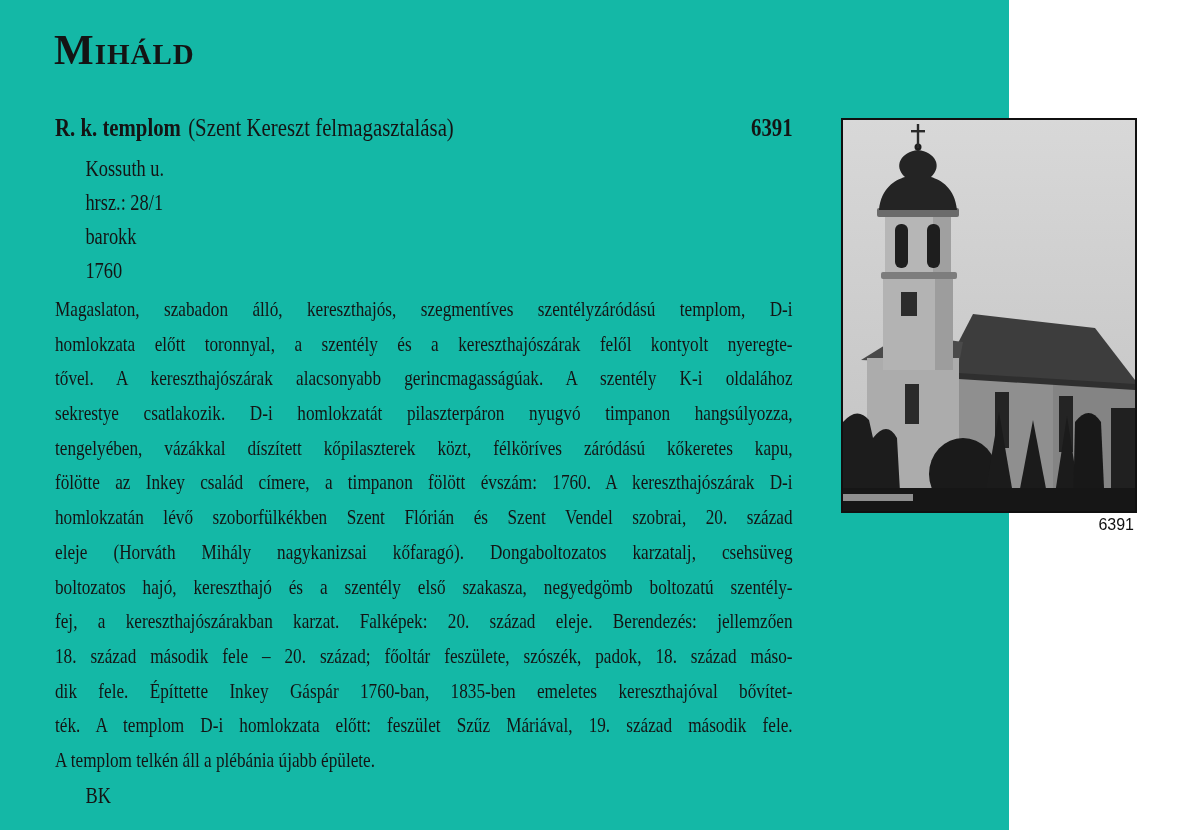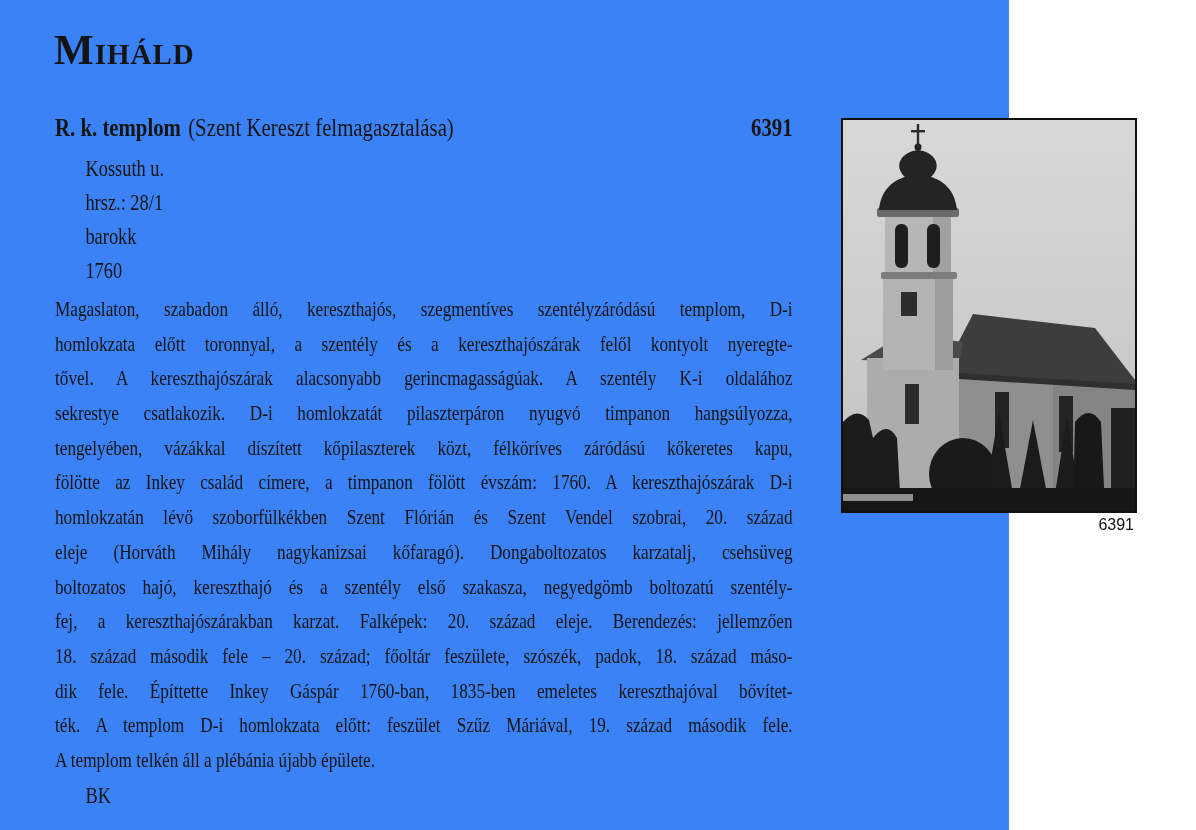--- a/index.html
+++ b/index.html
@@ -11,21 +11,21 @@
     width: 1196px;
     height: 830px;
     font-family: "Liberation Serif", serif;
     color: #141414;
     overflow: hidden;
   }
   .page {
     position: relative;
     width: 1009px;
     height: 830px;
-    background: #3b82f6;
+    background: #14b8a6;
   }
   .page-title {
     position: absolute;
     left: 54px;
     top: 26px;
     font-variant: small-caps;
     font-weight: bold;
     font-size: 42px;
     letter-spacing: 1px;
     line-height: 48px;

